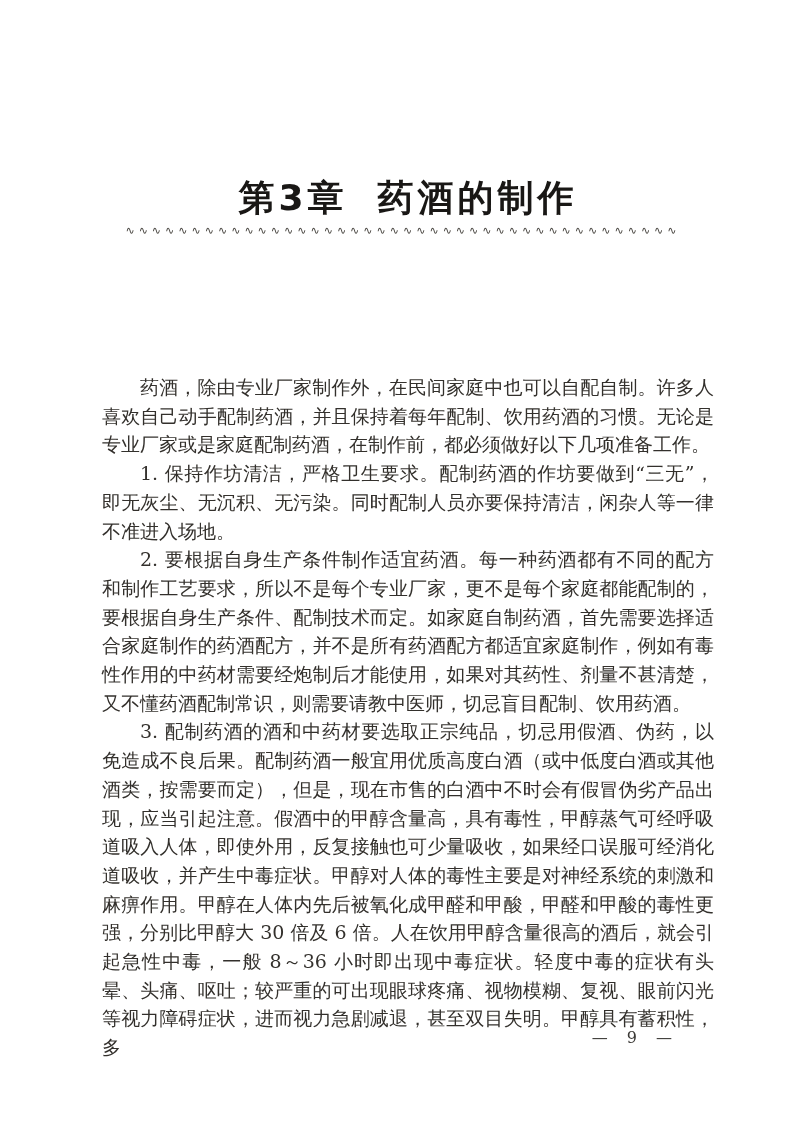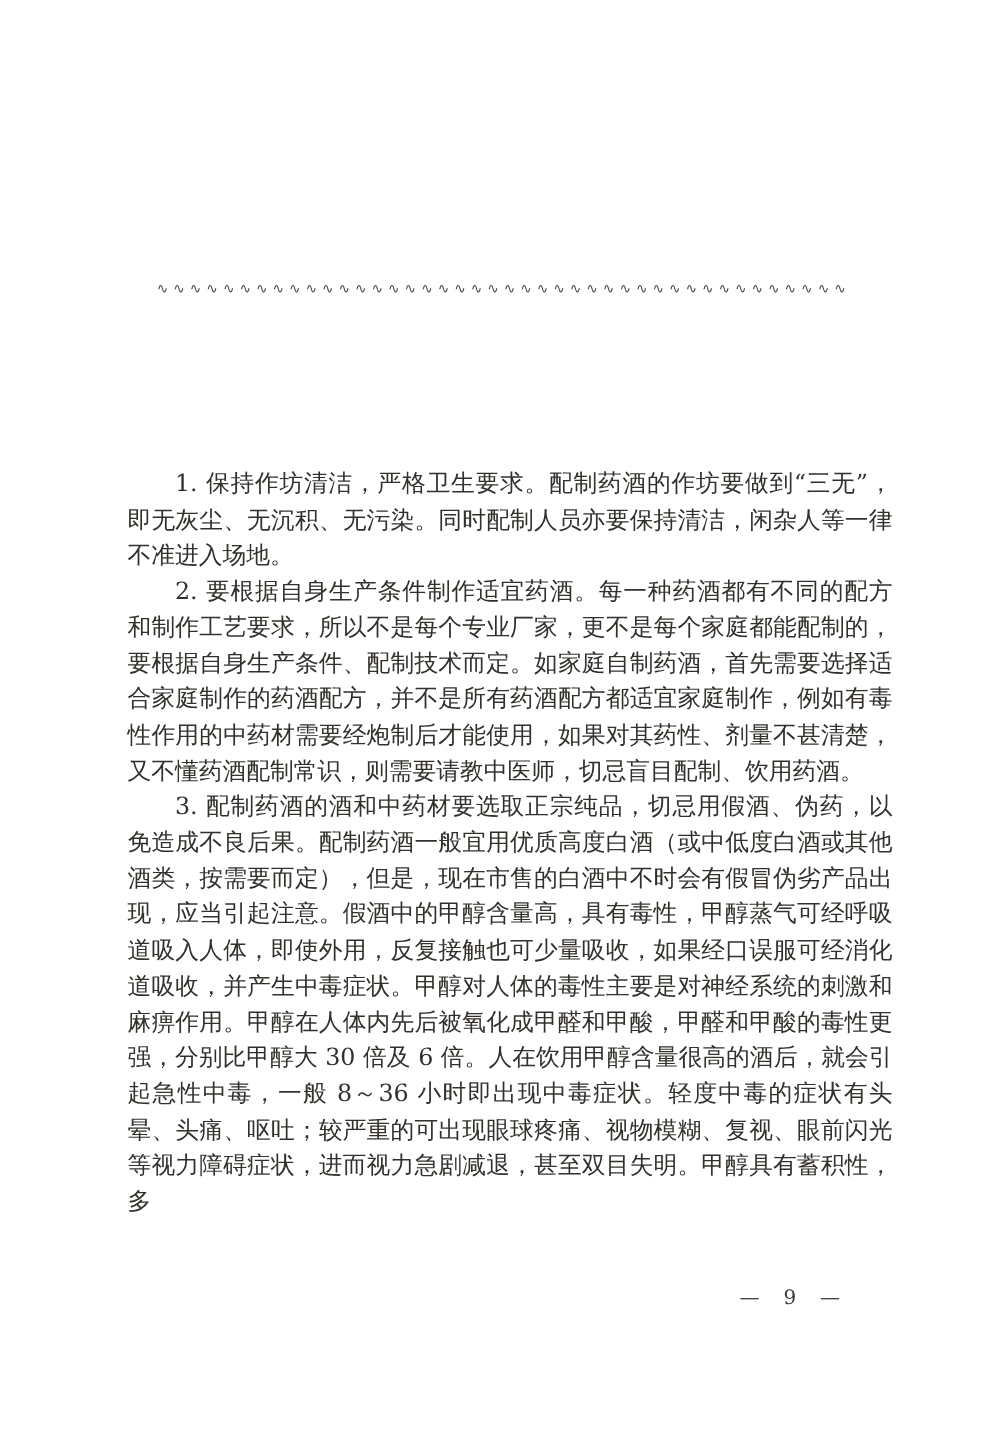--- a/index.html
+++ b/index.html
@@ -87,25 +87,29 @@
     color: #3c3a37;
     word-spacing: 10px;
     letter-spacing: 2px;
   }
 </style>
 </head>
 <body>
 
 <div class="page">
 
+  <h1 class="chapter-title">
+    <span class="chapter-number">第3章</span><span>药酒的制作</span>
+  </h1>
 
   <div class="ornament">∿∿∿∿∿∿∿∿∿∿∿∿∿∿∿∿∿∿∿∿∿∿∿∿∿∿∿∿∿∿∿∿∿∿∿∿∿∿∿∿∿∿</div>
 
 
   <main class="body-text">
+    <p>药酒，除由专业厂家制作外，在民间家庭中也可以自配自制。许多人喜欢自己动手配制药酒，并且保持着每年配制、饮用药酒的习惯。无论是专业厂家或是家庭配制药酒，在制作前，都必须做好以下几项准备工作。</p>
     <p>1. 保持作坊清洁，严格卫生要求。配制药酒的作坊要做到“三无”，即无灰尘、无沉积、无污染。同时配制人员亦要保持清洁，闲杂人等一律不准进入场地。</p>
     <p>2. 要根据自身生产条件制作适宜药酒。每一种药酒都有不同的配方和制作工艺要求，所以不是每个专业厂家，更不是每个家庭都能配制的，要根据自身生产条件、配制技术而定。如家庭自制药酒，首先需要选择适合家庭制作的药酒配方，并不是所有药酒配方都适宜家庭制作，例如有毒性作用的中药材需要经炮制后才能使用，如果对其药性、剂量不甚清楚，又不懂药酒配制常识，则需要请教中医师，切忌盲目配制、饮用药酒。</p>
     <p>3. 配制药酒的酒和中药材要选取正宗纯品，切忌用假酒、伪药，以免造成不良后果。配制药酒一般宜用优质高度白酒（或中低度白酒或其他酒类，按需要而定），但是，现在市售的白酒中不时会有假冒伪劣产品出现，应当引起注意。假酒中的甲醇含量高，具有毒性，甲醇蒸气可经呼吸道吸入人体，即使外用，反复接触也可少量吸收，如果经口误服可经消化道吸收，并产生中毒症状。甲醇对人体的毒性主要是对神经系统的刺激和麻痹作用。甲醇在人体内先后被氧化成甲醛和甲酸，甲醛和甲酸的毒性更强，分别比甲醇大 30 倍及 6 倍。人在饮用甲醇含量很高的酒后，就会引起急性中毒，一般 8～36 小时即出现中毒症状。轻度中毒的症状有头晕、头痛、呕吐；较严重的可出现眼球疼痛、视物模糊、复视、眼前闪光等视力障碍症状，进而视力急剧减退，甚至双目失明。甲醇具有蓄积性，多</p>
   </main>
 
   <footer class="page-footer">
     <span>— 9 —</span>
   </footer>
 
 </div>

